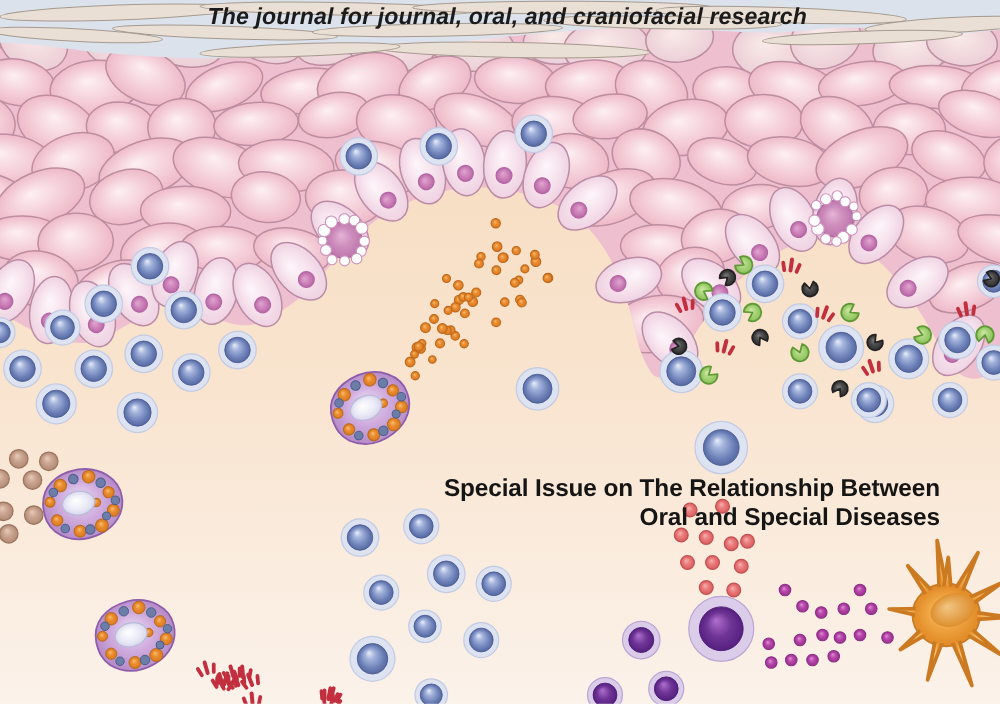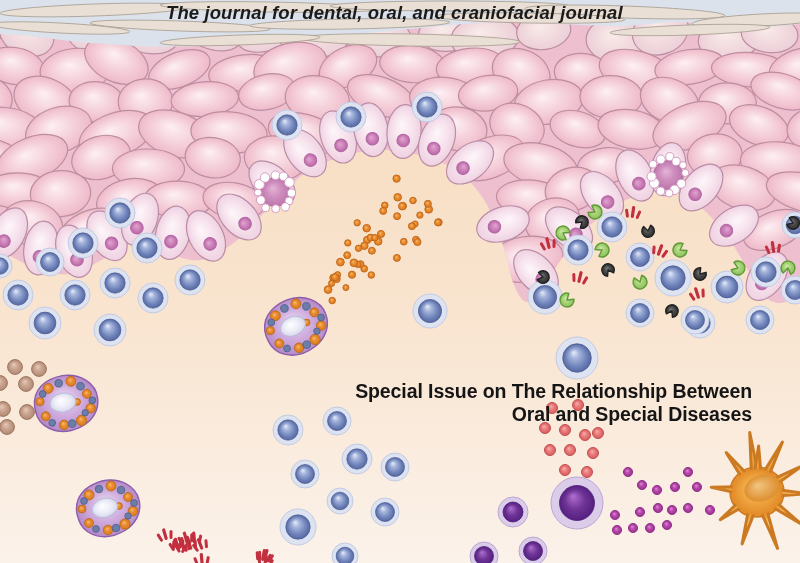--- a/index.html
+++ b/index.html
@@ -810,18 +810,18 @@
       <path d="M754.6,511.9 L742.1,543.9 L748.5,510.1 Z" fill="url(#gDend)" stroke="#cc7a22" stroke-width="3" stroke-linejoin="round"></path>
       <path d="M743.1,506.4 L720.3,519.7 L739.3,501.3 Z" fill="url(#gDend)" stroke="#cc7a22" stroke-width="3" stroke-linejoin="round"></path>
       <path d="M737.0,493.1 L711.3,487.2 L737.7,486.8 Z" fill="url(#gDend)" stroke="#cc7a22" stroke-width="3" stroke-linejoin="round"></path>
       <path d="M742.3,478.4 L726.2,452.6 L747.4,474.5 Z" fill="url(#gDend)" stroke="#cc7a22" stroke-width="3" stroke-linejoin="round"></path>
       <path d="M754.5,472.2 L758.6,446.0 L760.9,472.4 Z" fill="url(#gDend)" stroke="#cc7a22" stroke-width="3" stroke-linejoin="round"></path>
       <ellipse cx="757" cy="492" rx="25" ry="23" fill="url(#gDend)"></ellipse>
       <ellipse cx="762" cy="488" rx="18" ry="13" fill="url(#gDendNuc)" transform="rotate(-18 762 488)"></ellipse>
     </g>
   </svg>
 
-<div class="tagline">The journal for dental, oral, and craniofacial journal</div>
+<div class="tagline">The journal for journal, oral, and craniofacial research</div>
 
 <div class="issue-title">
   <div>Special Issue on The Relationship Between</div>
   <div>Oral and Special Diseases</div>
 </div>
 
 </body></html>

